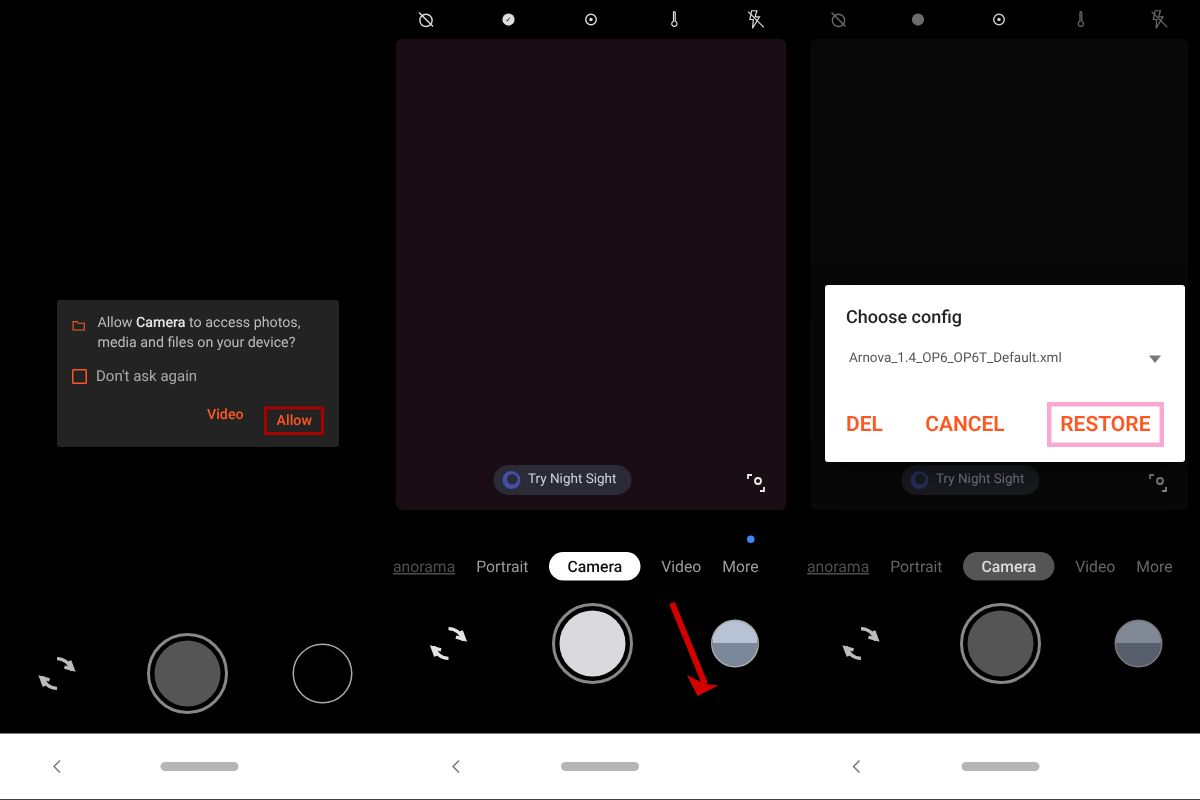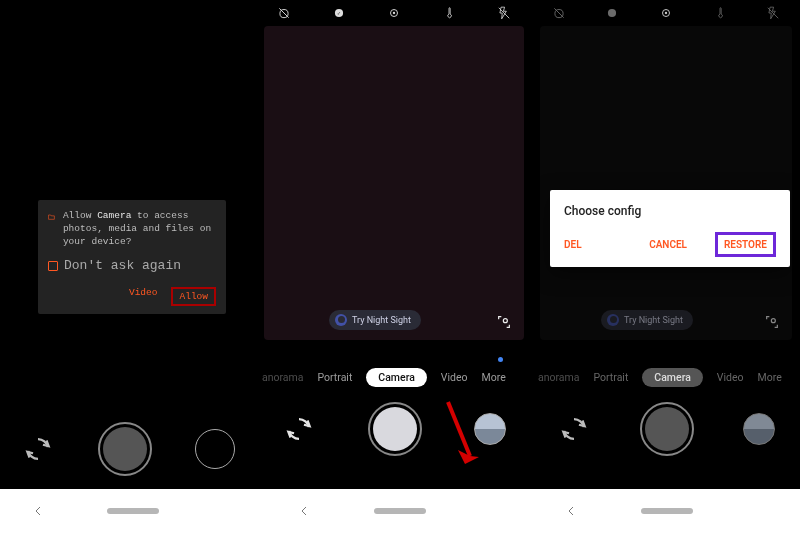--- a/index.html
+++ b/index.html
@@ -2,25 +2,25 @@
 <html><head>
 <meta charset="utf-8">
 <style>
   * { box-sizing: border-box; margin: 0; padding: 0; }
   body { width: 800px; height: 533px; background: #000; font-family: Roboto, Arial, sans-serif; position: relative; overflow: hidden; }
   .cols { display: flex; width: 800px; height: 490px; }
   .col { position: relative; overflow: hidden; }
 
   
   .col1 { width: 256px; background: #000; }
-  .perm-box { position: absolute; left: 38px; top: 200px; width: 188px; background: #232323; color: #bbb; border-radius: 2px; font-size: 9.5px; padding: 10px 10px 8px 10px; font-family: Liberation Mono, monospace; }
+  .perm-box { position: absolute; left: 38px; top: 200px; width: 188px; background: #232323; color: #bbb; border-radius: 2px; font-size: 9.5px; padding: 10px 10px 8px 10px; }
   .perm-head { display: flex; gap: 8px; align-items: flex-start; }
   .perm-text { color: #bdbdbd; line-height: 1.35; }
   .perm-text b { color: #e6e6e6; font-weight: 500; }
-  .perm-check { display: flex; align-items: center; gap: 6px; margin-top: 10px; font-size: 13px; color: #aaa; }
+  .perm-check { display: flex; align-items: center; gap: 6px; margin-top: 10px; font-size: 10px; color: #aaa; }
   .perm-checkbox { width: 10px; height: 10px; border: 1.5px solid #ff5722; border-radius: 1px; }
   .perm-actions { display: flex; justify-content: flex-end; gap: 14px; margin-top: 14px; font-size: 9.5px; font-weight: 500; }
   .perm-btn { color: #ff5722; }
   .perm-allow-hl { border: 2px solid #a00; padding: 2px 6px; }
 
   .col1 .bottom-row { position: absolute; bottom: 14px; left: 0; right: 0; display: flex; justify-content: space-around; align-items: center; }
 
   
   .col2 { width: 276px; }
   .col3 { width: 268px; }
@@ -55,26 +55,26 @@
 
   
   .arrow-ann { position: absolute; left: 440px; top: 398px; pointer-events: none; }
 
   
   .tooltip { position: absolute; right: 72px; top: 34px; background: #3b62c4; color: #d4ddf2; font-size: 8.5px; padding: 5px 8px; border-radius: 2px; }
   .cfg-dialog { position: absolute; left: 18px; right: 10px; top: 190px; background: #fff; border-radius: 2px; padding: 14px 14px 10px 14px; box-shadow: 0 6px 20px rgba(0,0,0,.5); }
   .cfg-title { font-size: 12px; color: #222; font-weight: 500; margin-bottom: 12px; }
   .cfg-select { display: flex; justify-content: space-between; align-items: center; font-size: 9px; color: #555; padding: 4px 2px 10px 2px; }
   .cfg-caret { border-left: 4px solid transparent; border-right: 4px solid transparent; border-top: 5px solid #777; }
-  .cfg-actions { display: flex; justify-content: space-between; align-items: center; margin-top: 14px; font-size: 10px; font-weight: 600; }
+  .cfg-actions { display: flex; justify-content: space-between; align-items: center; margin-top: 14px; font-size: 14px; font-weight: 600; }
   .cfg-right { display: flex; gap: 28px; align-items: center; }
   .cfg-del, .cfg-cancel, .cfg-restore { color: #ff5722; }
-  .cfg-restore-hl { border: 3px solid #6d28d9; padding: 4px 6px; }
-
-  .faint { color:#4e4e4e; }
+  .cfg-restore-hl { border: 3px solid #f9a8d4; padding: 4px 6px; }
+
+  .faint { color:#4e4e4e;text-decoration:underline; }
 </style>
 </head>
 <body>
 
 <div class="cols">
 
   <div class="col col1">
     <div class="perm-box">
       <div class="perm-head">
         <svg width="16" height="14" viewBox="0 0 24 20">
@@ -190,20 +190,24 @@
         <span>Try Night Sight</span>
       </div>
       <svg class="ratio-ic" width="16" height="16" viewBox="0 0 24 24" style="opacity:.55">
         <path d="M4 8V4h4M20 16v4h-4" fill="none" stroke="#eee" stroke-width="1.8"></path>
         <circle cx="14" cy="10" r="3" fill="none" stroke="#eee" stroke-width="1.8"></circle>
       </svg>
     </div>
 
     <div class="cfg-dialog">
       <div class="cfg-title">Choose config</div>
+      <div class="cfg-select">
+        <span>Arnova_1.4_OP6_OP6T_Default.xml</span>
+        <span class="cfg-caret"></span>
+      </div>
       <div class="cfg-actions">
         <span class="cfg-del">DEL</span>
         <span class="cfg-right">
           <span class="cfg-cancel">CANCEL</span>
           <span class="cfg-restore cfg-restore-hl">RESTORE</span>
         </span>
       </div>
     </div>
 
     <div class="modes" style="color:#666">

